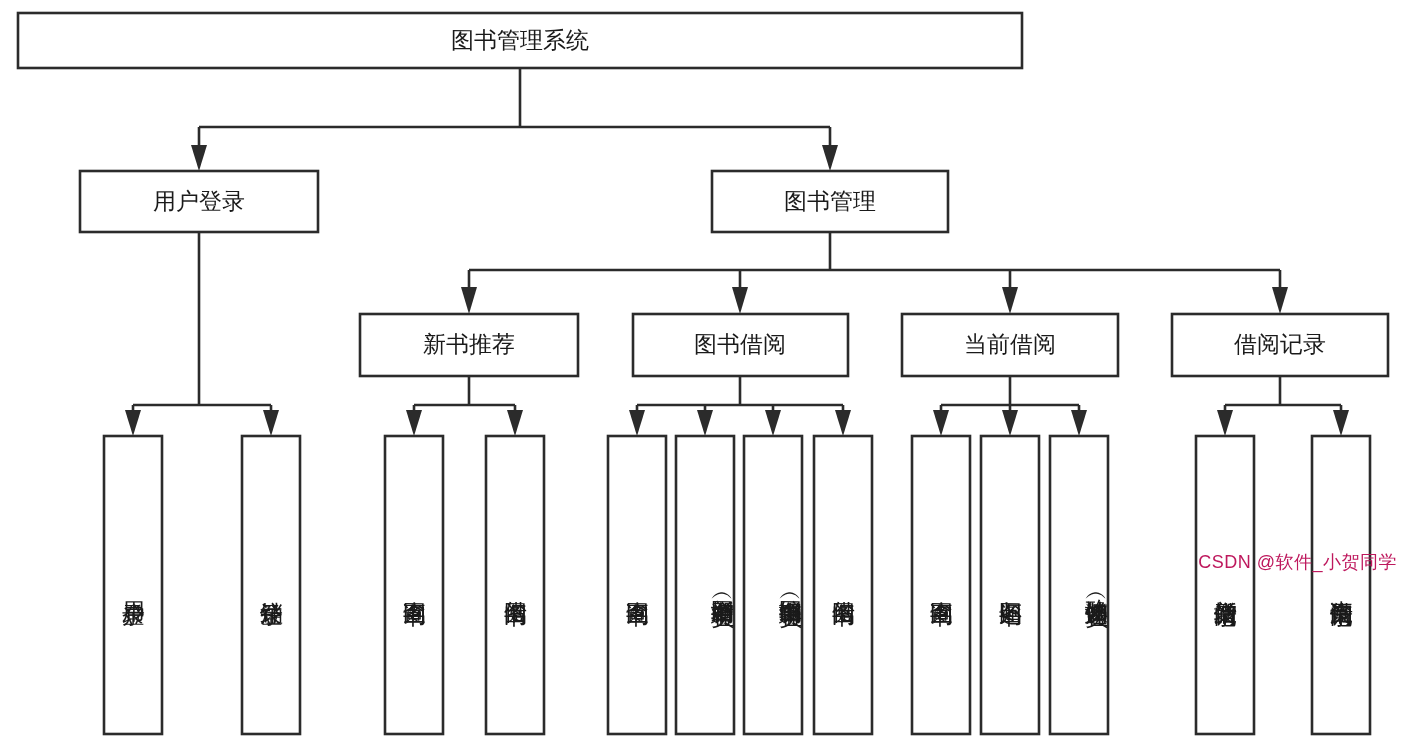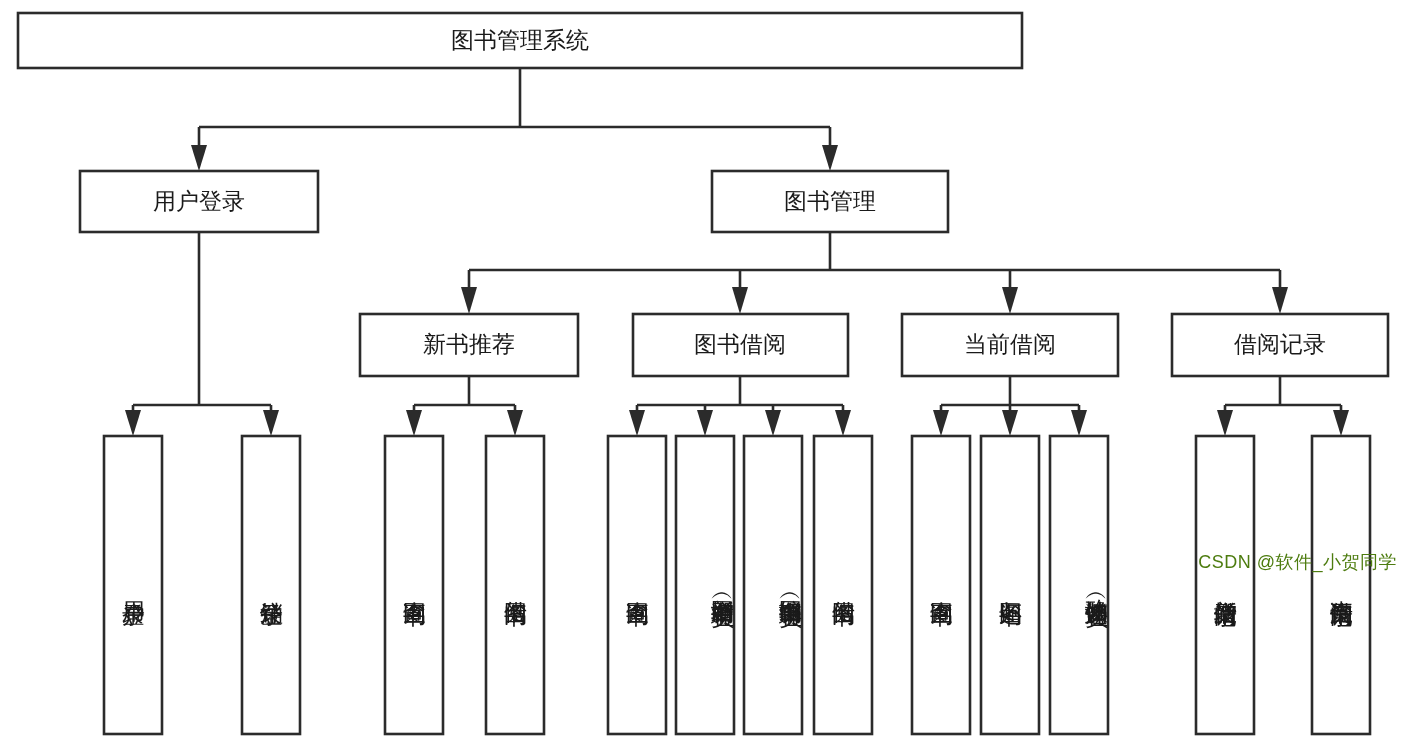--- a/index.html
+++ b/index.html
@@ -60,21 +60,21 @@
     white-space: nowrap;
     text-align: center;
     pointer-events: none;
   }
   .watermark {
     position: absolute;
     right: 8px;
     bottom: 6px;
     font-family: "Liberation Sans", "DejaVu Sans", sans-serif;
     font-size: 18px;
-    color: #4d7c0f;
+    color: #be185d;
     letter-spacing: 0.5px;
     user-select: none;
   }
 </style>
 </head>
 <body>
 
 <div id="diagram-root">
 
   <svg class="canvas" viewBox="0 0 1405 747">

